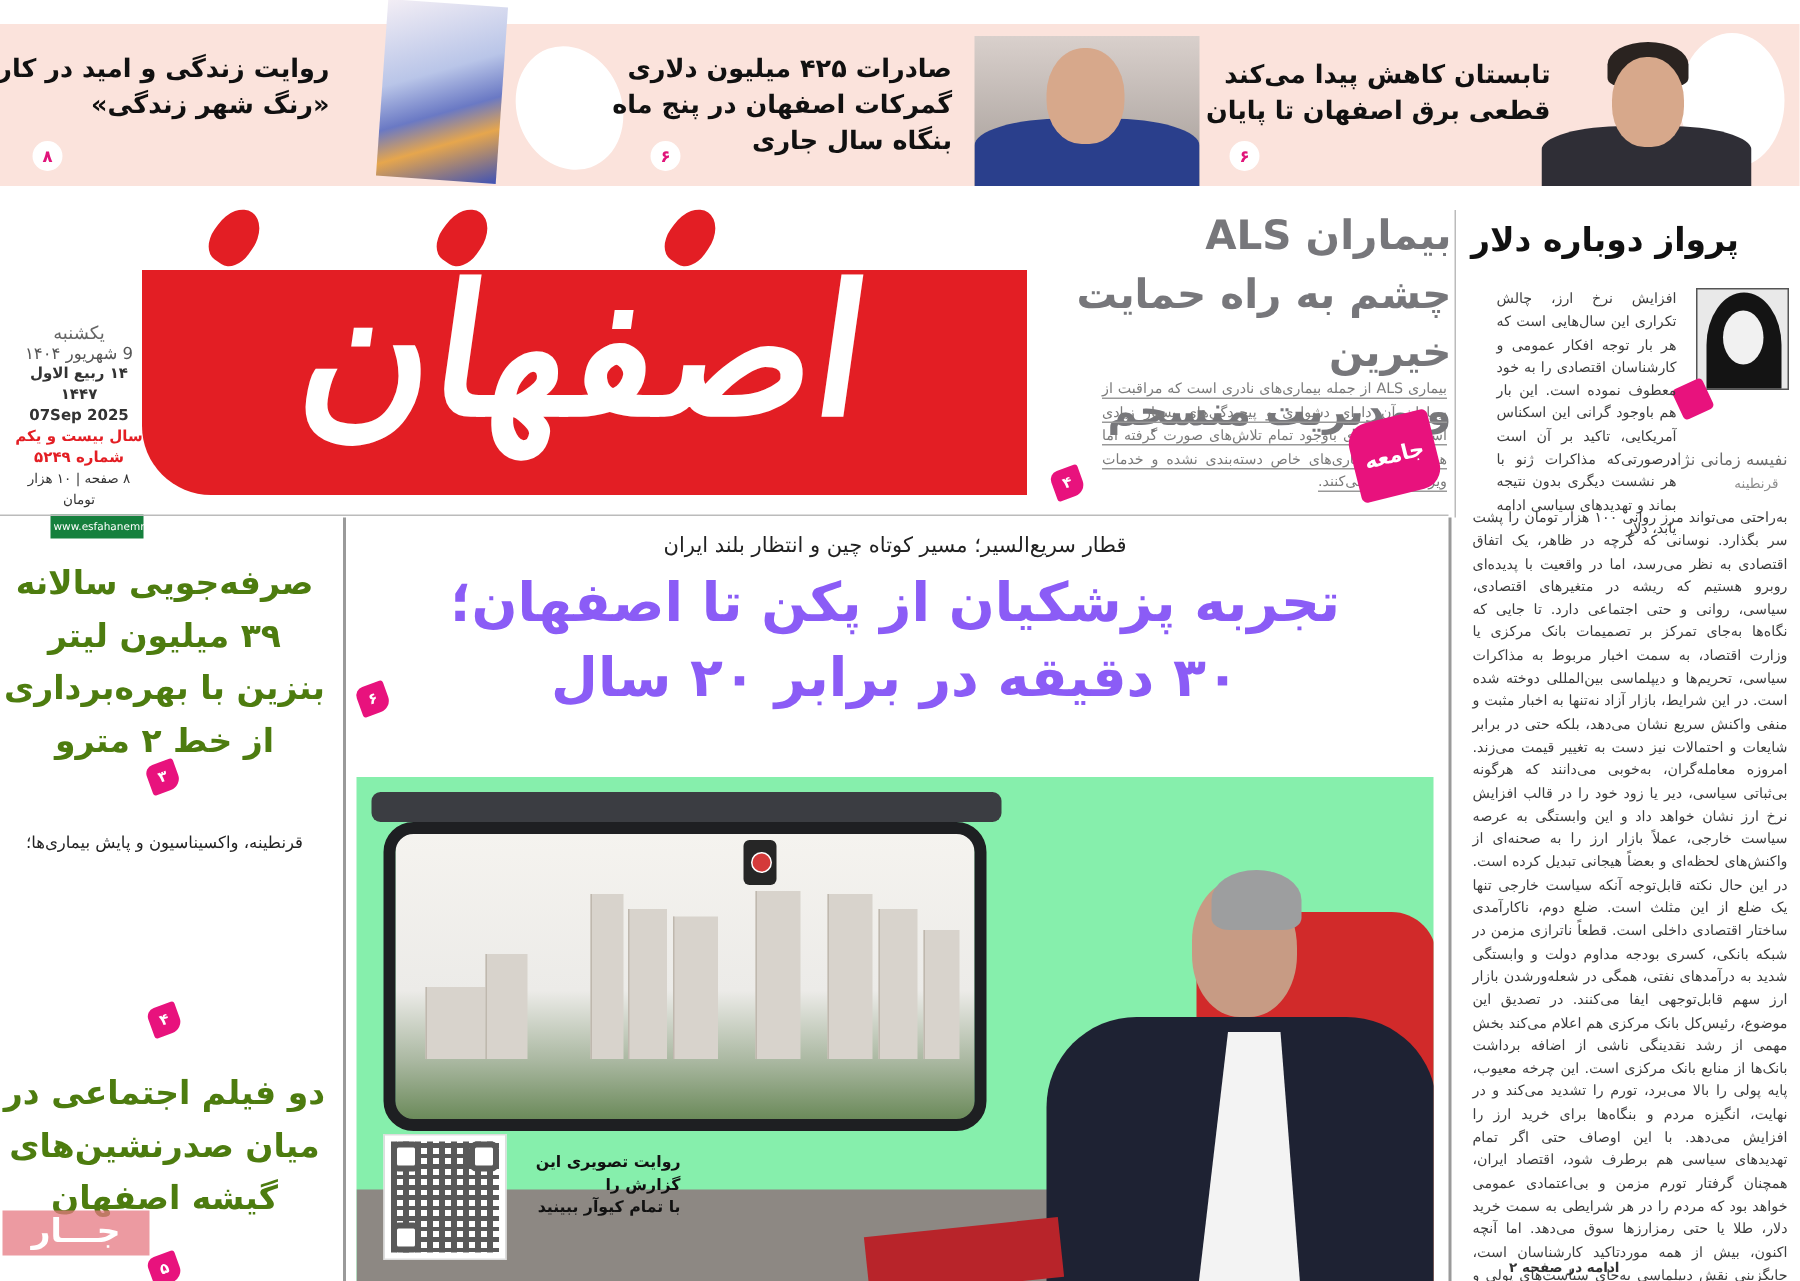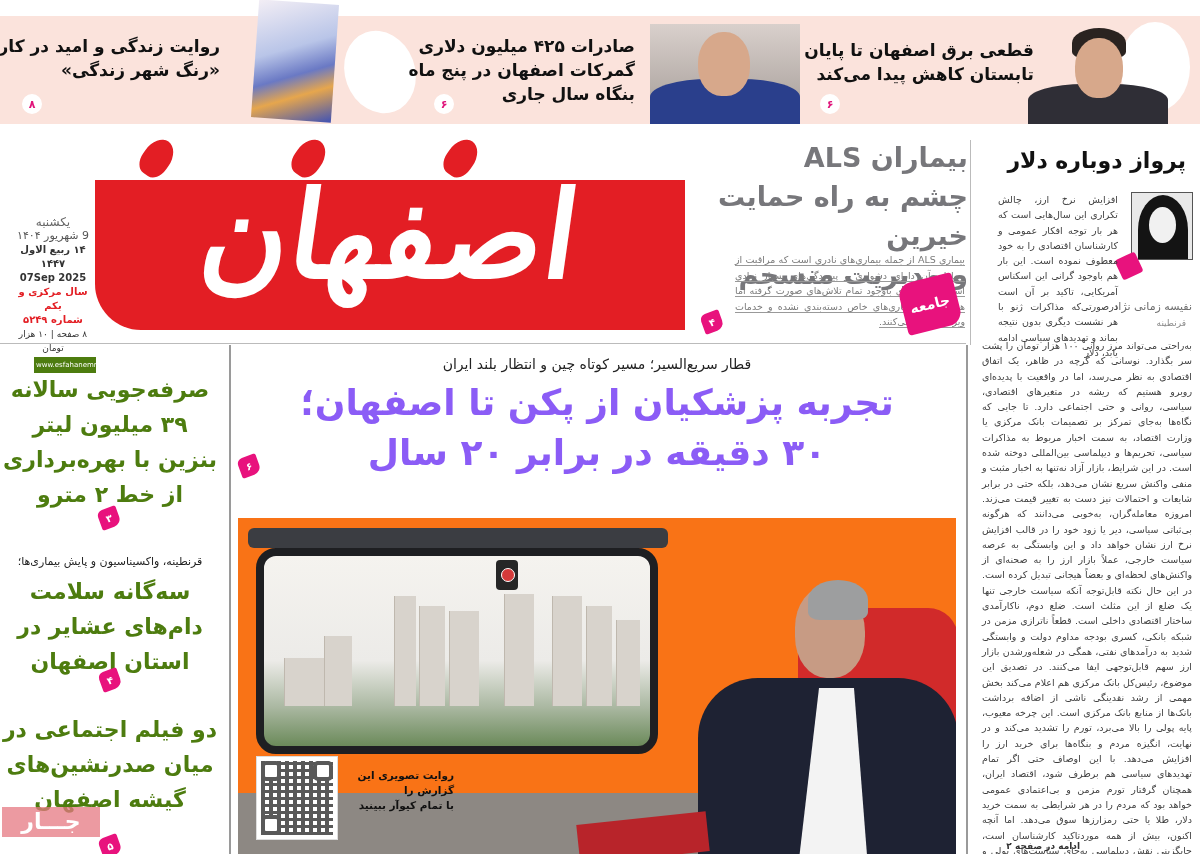--- a/index.html
+++ b/index.html
@@ -21,51 +21,51 @@
   .logo { position: absolute; left: 95px; top: 180px; width: 590px; height: 150px; background: #e31e24; border-radius: 0 0 0 46px; overflow: visible; }
   .logo-text { position: absolute; left: 0; top: -40px; width: 590px; height: 190px; color: #fff; font-family: "DejaVu Serif", serif; font-weight: bold; font-size: 120px; line-height: 190px; text-align: center; letter-spacing: -6px; transform: skewX(-8deg); }
   .logo-dot { position: absolute; width: 28px; height: 40px; background: #e31e24; border-radius: 50% 50% 40% 40%; transform: rotate(35deg); }
 
   .dateline { position: absolute; left: 10px; top: 215px; width: 86px; text-align: center; direction: rtl; }
   .dateline div { font-size: 10px; line-height: 14px; color: #333; }
   .dateline .d-day { font-size: 12px; color: #666; }
   .dateline .d-jalali { font-size: 11px; color: #555; }
   .dateline .d-red { color: #e31e24; font-weight: bold; font-size: 10px; }
   .dateline .d-bold { font-weight: bold; font-size: 10px; }
-  .dateline .d-site { background: #4d7c0f; color: #fff; font-size: 7px; padding: 1px 2px; margin-top: 2px; direction: ltr; margin-left: 24px; }
+  .dateline .d-site { background: #15803d; color: #fff; font-size: 7px; padding: 1px 2px; margin-top: 2px; direction: ltr; margin-left: 24px; }
 
   
   .als-title { position: absolute; right: 232px; top: 138px; width: 290px; text-align: right; font-weight: bold; font-size: 27px; line-height: 39px; color: #77777b; }
   .als-body { position: absolute; right: 235px; top: 252px; width: 230px; text-align: justify; font-size: 9.5px; line-height: 15.5px; color: #7a7a7a; }
   .als-body span { border-bottom: 1px solid #999; }
   .section-tag { position: absolute; left: 902px; top: 278px; width: 56px; height: 52px; background: #e8127d; color: #fff; font-weight: bold; font-size: 14px; display: flex; align-items: center; justify-content: center; border-radius: 14px 4px 14px 4px; transform: rotate(-14deg); }
   .pink-badge { position: absolute; width: 20px; height: 20px; background: #e8127d; color: #fff; font-size: 10px; font-weight: bold; display: flex; align-items: center; justify-content: center; border-radius: 6px 2px 8px 2px; transform: rotate(-20deg); }
 
   
   .col-divider-v { position: absolute; background: #bbb; }
-  .editorial-title { position: absolute; right: 14px; top: 146px; width: 205px; text-align: right; font-weight: bold; font-size: 22px; line-height: 30px; color: #111; }
+  .editorial-title { position: absolute; right: 14px; top: 146px; width: 205px; text-align: left; font-weight: bold; font-size: 22px; line-height: 30px; color: #111; }
   .author-photo { position: absolute; left: 1131px; top: 192px; width: 62px; height: 68px; border: 1px solid #555; background: #e9e9e9; overflow: hidden; }
   .author-photo .veil { position: absolute; left: 6px; top: 2px; width: 50px; height: 70px; background: #141414; border-radius: 50% 50% 10% 10%; }
   .author-photo .face { position: absolute; left: 17px; top: 14px; width: 27px; height: 36px; background: #f1f1f1; border-radius: 50%; }
   .author-tag { position: absolute; left: 1118px; top: 255px; width: 22px; height: 22px; background: #e8127d; transform: rotate(-25deg); border-radius: 3px; }
   .author-name { position: absolute; right: 8px; top: 300px; font-size: 11px; color: #6c6c6c; text-align: right; }
   .author-role { position: absolute; right: 14px; top: 318px; font-size: 9px; color: #8a8a8a; }
   .editorial-intro { position: absolute; right: 82px; top: 192px; width: 120px; text-align: justify; font-size: 9.5px; line-height: 15.3px; color: #3e3e3e; }
   .editorial-body { position: absolute; right: 8px; top: 338px; width: 210px; text-align: justify; font-size: 9.5px; line-height: 15.3px; color: #3e3e3e; }
   .continue-note { position: absolute; right: 120px; top: 841px; font-size: 9px; font-weight: bold; color: #333; }
 
   
   .left-story { position: absolute; left: 0; width: 220px; text-align: center; }
   .ls-title { font-weight: bold; color: #4d7c0f; font-size: 22px; line-height: 35px; }
   .ls-kicker { font-size: 11px; color: #222; }
 
   
   .lead-kicker { position: absolute; left: 232px; top: 356px; width: 730px; text-align: center; font-size: 14px; color: #222; }
   .lead-title { position: absolute; left: 232px; top: 378px; width: 730px; text-align: center; font-weight: bold; font-size: 36px; line-height: 50px; color: #8b5cf6; letter-spacing: -1px; }
-  .lead-photo { position: absolute; left: 238px; top: 518px; width: 718px; height: 336px; background: #f97316; overflow: hidden; }
+  .lead-photo { position: absolute; left: 238px; top: 518px; width: 718px; height: 336px; background: #86efac; overflow: hidden; }
   .window { position: absolute; left: 18px; top: 30px; width: 402px; height: 206px; border: 8px solid #1e1f22; border-radius: 20px; background: linear-gradient(#f5f3ef 0%, #ecebe8 55%, #a9b7a0 80%, #6b8a5a 100%); overflow: hidden; }
   .bldg { position: absolute; bottom: 40px; background: #d8d3cc; border-left: 1px solid #bfb8ae; }
   .window-bar { position: absolute; left: 10px; top: 10px; width: 420px; height: 20px; background: #3b3d42; border-radius: 6px; }
   .alarm { position: absolute; left: 258px; top: 42px; width: 22px; height: 30px; background: #262626; border-radius: 4px; }
   .alarm::after { content: ""; position: absolute; left: 5px; top: 8px; width: 12px; height: 12px; border-radius: 50%; background: #d43a3a; border: 1px solid #fff; }
   .seat { position: absolute; left: 560px; top: 90px; width: 160px; height: 260px; background: #d12a2a; border-radius: 30px 30px 0 0; }
   .man-jacket { position: absolute; left: 460px; top: 160px; width: 260px; height: 190px; background: #1e2233; border-radius: 60px 60px 0 0; }
   .man-shirt { position: absolute; left: 560px; top: 170px; width: 70px; height: 180px; background: #f3f3f3; clip-path: polygon(30% 0, 80% 0, 100% 100%, 0 100%); }
   .man-head { position: absolute; left: 557px; top: 68px; width: 70px; height: 92px; background: #c79b84; border-radius: 45% 50% 45% 45%; }
   .man-hair { position: absolute; left: 570px; top: 62px; width: 60px; height: 40px; background: #9d9e9f; border-radius: 50% 50% 20% 20%; }
@@ -103,39 +103,39 @@
     </div>
     <div class="page-badge" style="left:34px;top:78px;">۶</div>
     <div class="photo-person" style="left:250px;top:8px;width:150px;height:100px;">
       <div class="suit" style="left:0;width:150px;height:45px;background:#2a3f8c;"></div>
       <div class="head" style="left:48px;top:8px;width:52px;height:64px;"></div>
     </div>
   </div>
 
   <div class="teaser" style="left:800px;width:400px;">
     <div class="t-title" style="right:166px;top:22px;">
+      <div>تابستان کاهش پیدا می‌کند</div>
       <div>قطعی برق اصفهان تا پایان</div>
-      <div>تابستان کاهش پیدا می‌کند</div>
     </div>
     <div class="page-badge" style="left:20px;top:78px;">۶</div>
     <div class="white-blob" style="left:320px;top:6px;width:70px;height:90px;"></div>
     <div class="photo-person" style="left:228px;top:12px;width:140px;height:96px;background:transparent;">
       <div class="suit" style="left:0;width:140px;height:40px;"></div>
       <div class="hair" style="left:44px;top:0;width:54px;height:30px;"></div>
       <div class="head" style="left:47px;top:10px;width:48px;height:60px;"></div>
     </div>
   </div>
 </div>
 
 <div class="dateline">
   <div class="d-day">یکشنبه</div>
   <div class="d-jalali">9 شهریور ۱۴۰۴</div>
   <div class="d-bold">۱۴ ربیع الاول ۱۴۴۷</div>
   <div class="d-bold" style="direction:ltr;">07Sep 2025</div>
-  <div class="d-red">سال مرکزی و یکم</div>
+  <div class="d-red">سال بیست و یکم</div>
   <div class="d-red">شماره ۵۲۴۹</div>
   <div style="font-size:9px;">۸ صفحه | ۱۰ هزار تومان</div>
   <div class="d-site">www.esfahanemrooz.ir</div>
 </div>
 
 <div class="logo">
   <div class="logo-dot" style="left:48px;top:-42px;"></div>
   <div class="logo-dot" style="left:200px;top:-42px;"></div>
   <div class="logo-dot" style="left:352px;top:-42px;"></div>
   <div class="logo-text">اصفهان امروز</div>
@@ -169,21 +169,20 @@
 <div class="col-divider-v" style="left:229px;top:345px;width:2px;height:509px;background:#9a9a9a;"></div>
 <div class="col-divider-v" style="left:966px;top:345px;width:2px;height:509px;background:#9a9a9a;"></div>
 
 <div class="left-story" style="top:372px;">
   <div class="ls-title">صرفه‌جویی سالانه ۳۹ میلیون لیتر بنزین با بهره‌برداری از خط ۲ مترو</div>
 </div>
 <div class="pink-badge" style="left:99px;top:508px;">۳</div>
 
 <div class="left-story" style="top:555px;">
   <div class="ls-kicker">قرنطینه، واکسیناسیون و پایش بیماری‌ها؛</div>
-  <div class="ls-title" style="margin-top:6px;">سه‌گانه سلامت دام‌های عشایر در استان اصفهان</div>
 </div>
 <div class="pink-badge" style="left:100px;top:670px;">۴</div>
 
 <div class="left-story" style="top:712px;">
   <div class="ls-title">دو فیلم اجتماعی در میان صدرنشین‌های گیشه اصفهان</div>
 </div>
 <div class="pink-badge" style="left:100px;top:836px;">۵</div>
 
 <div class="lead-kicker">قطار سریع‌السیر؛ مسیر کوتاه چین و انتظار بلند ایران</div>
 <div class="lead-title">

